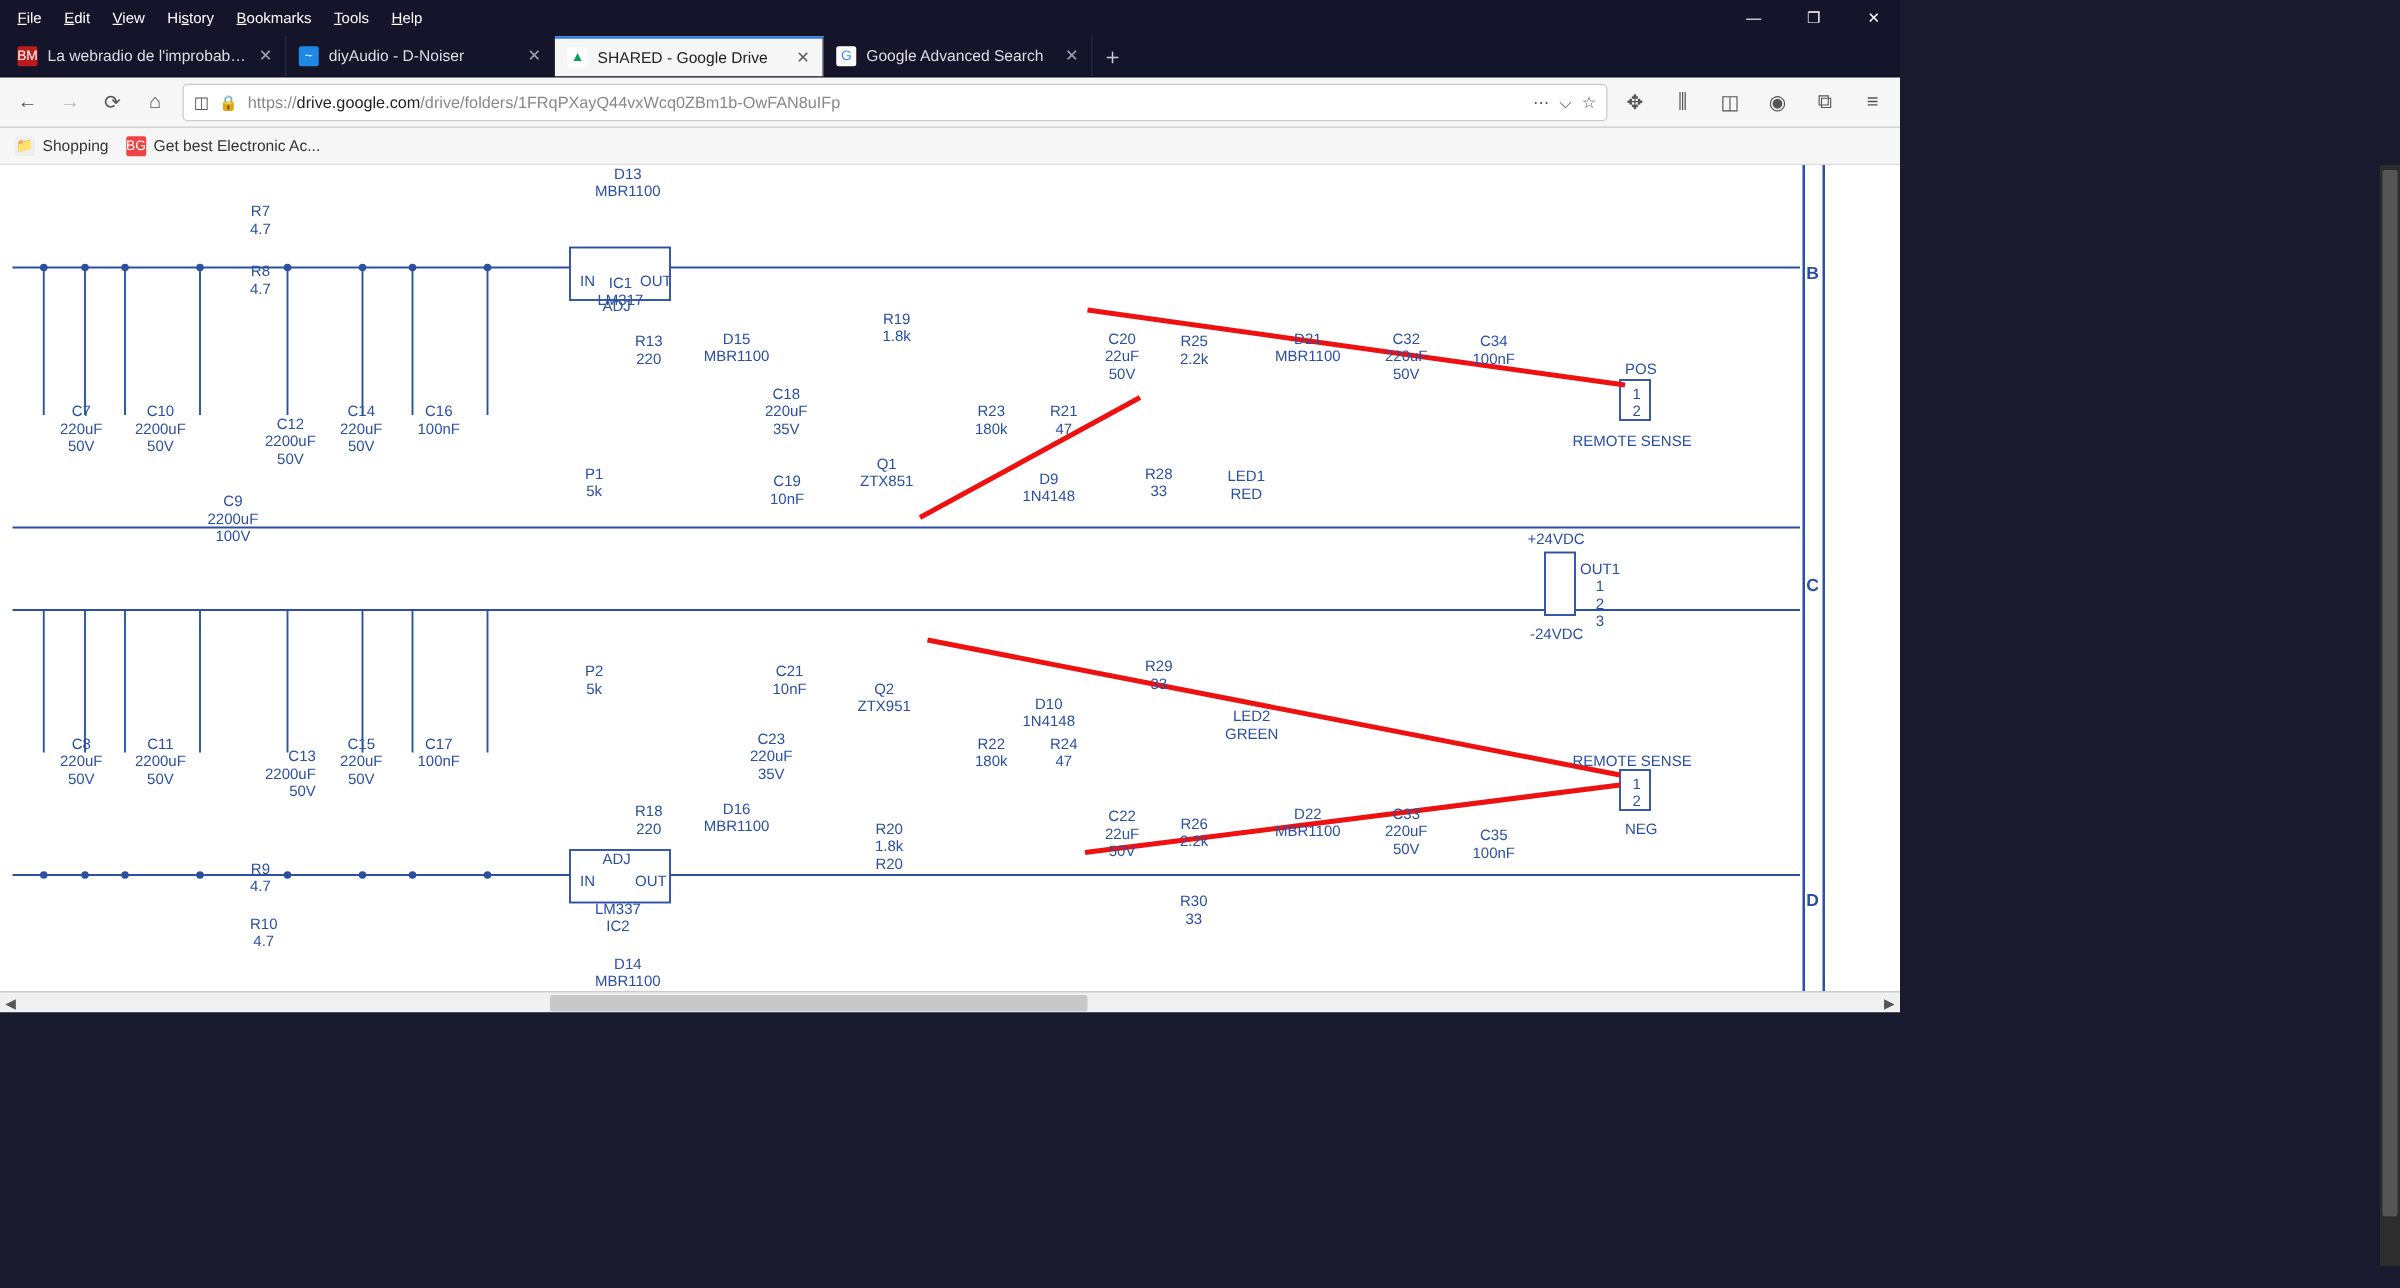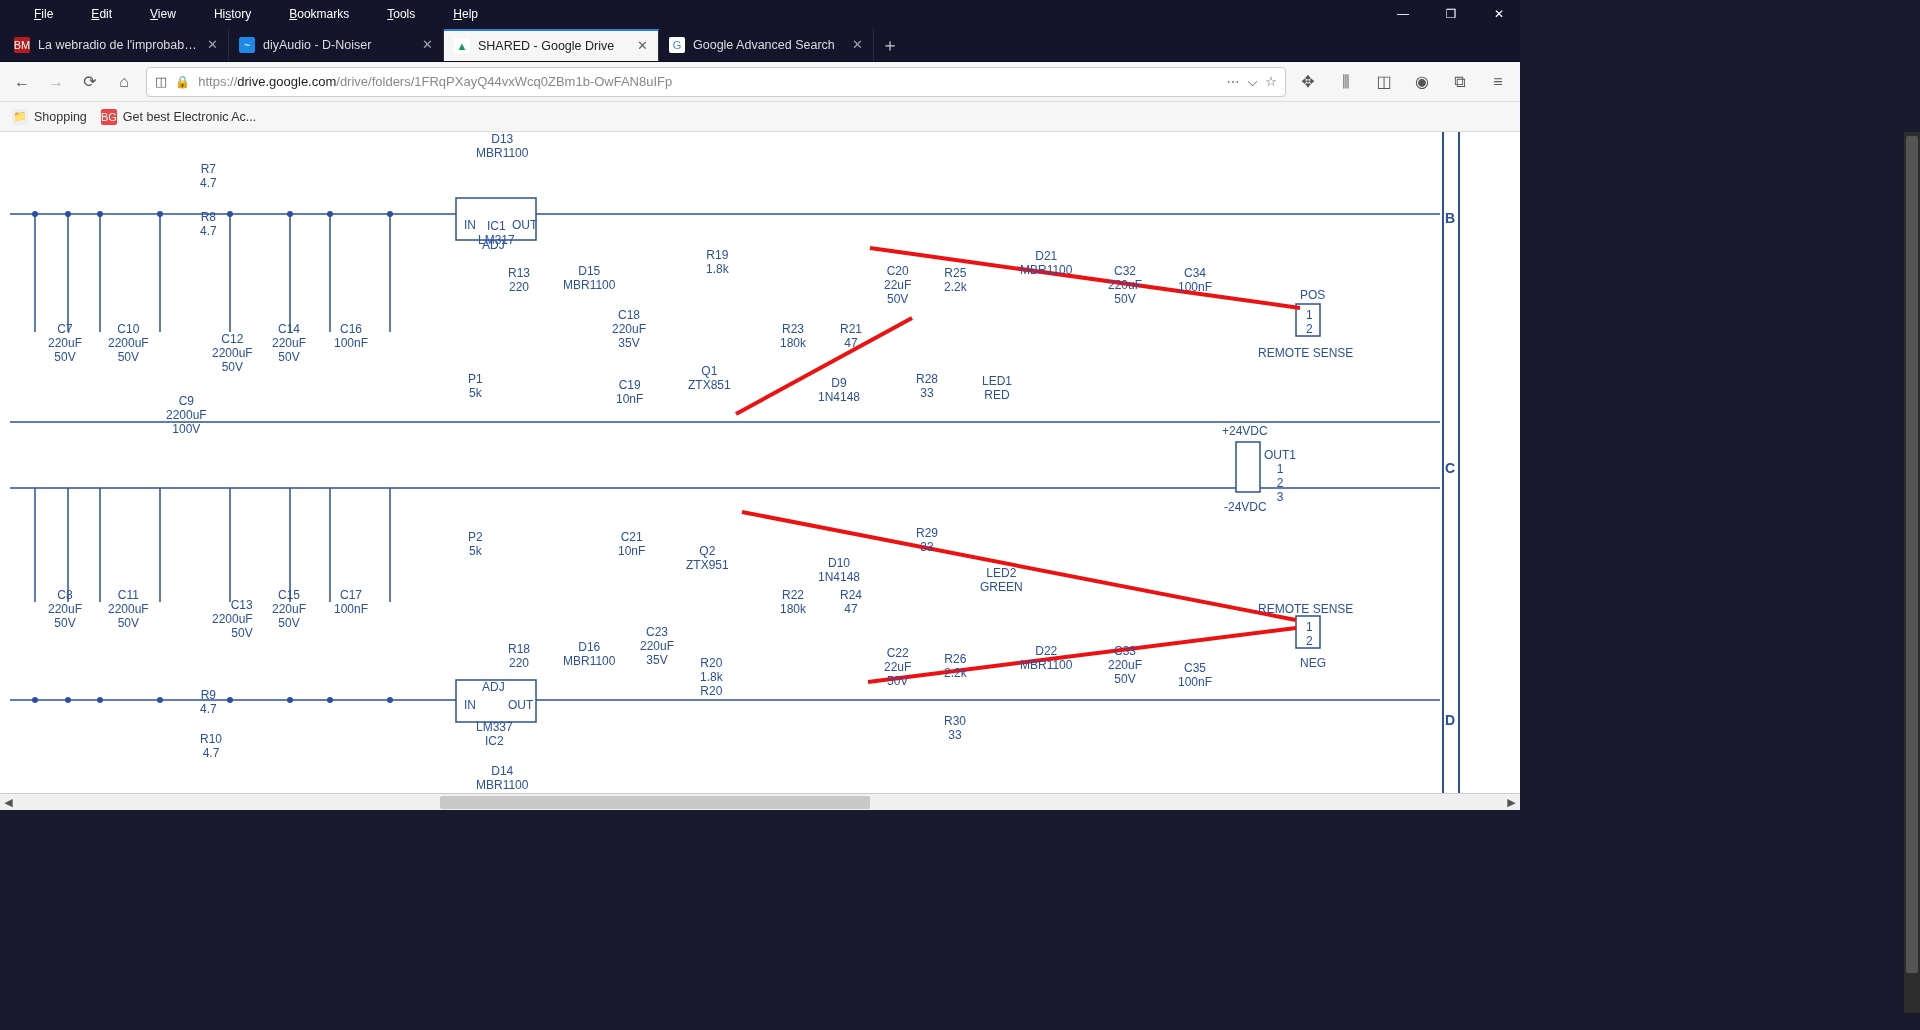--- a/index.html
+++ b/index.html
@@ -3,21 +3,21 @@
 <meta charset="utf-8">
 <style>
   * { margin: 0; padding: 0; box-sizing: border-box; font-family: "Segoe UI", Arial, sans-serif; }
   html, body { width: 100%; height: 100%; background: #1a1a2e; color: #fff; overflow: hidden; }
   body { width: 1520px; height: 810px; } 
 
   
   .titlebar { display: flex; justify-content: space-between; align-items: center;
               height: 28px; background: #14142b; padding: 0 6px; font-size: 12px; }
   .menu { display: flex; gap: 2px; }
-  .menu-item { padding: 4px 8px; cursor: default; margin-left: 20px; }
+  .menu-item { padding: 4px 8px; cursor: default; }
   .menu-item u { text-decoration: underline; }
   .win-controls { display: flex; gap: 18px; font-size: 12px; }
   .win-btn { width: 30px; text-align: center; cursor: default; }
 
   
   .tabstrip { display: flex; align-items: center; height: 34px; background: #14142b;
               border-bottom: 1px solid #0b0b1a; padding-left: 4px; }
   .tab { display: flex; align-items: center; gap: 8px; height: 32px; min-width: 215px;
          max-width: 225px; padding: 0 10px; border-right: 1px solid #2a2a40;
          font-size: 12.5px; color: #ddd; cursor: default; }
@@ -282,21 +282,21 @@
 47</div>
         <div class="cl" style="left: 818px; top: 244px;">D9
 1N4148</div>
         <div class="cl" style="left: 884px; top: 132px;">C20
 22uF
 50V</div>
         <div class="cl" style="left: 944px; top: 134px;">R25
 2.2k</div>
         <div class="cl" style="left: 916px; top: 240px;">R28
 33</div>
-        <div class="cl" style="left: 1020px; top: 117px;">D21
+        <div class="cl" style="left: 1020px; top: 132px;">D21
 MBR1100</div>
         <div class="cl" style="left: 982px; top: 242px;">LED1
 RED</div>
         <div class="cl" style="left: 1108px; top: 132px;">C32
 220uF
 50V</div>
         <div class="cl" style="left: 1178px; top: 134px;">C34
 100nF</div>
         <div class="cl" style="left: 1300px; top: 156px;">POS</div>
         <div class="cl" style="left: 1258px; top: 214px;">REMOTE SENSE</div>
@@ -313,21 +313,21 @@
         <div class="cl" style="left: 618px; top: 398px;">C21
 10nF</div>
         <div class="cl" style="left: 686px; top: 412px;">Q2
 ZTX951</div>
         <div class="cl" style="left: 818px; top: 384px; margin-top: 40px;">D10
 1N4148</div>
         <div class="cl" style="left: 916px; top: 394px;">R29
 33</div>
         <div class="cl" style="left: 980px; top: 434px;">LED2
 GREEN</div>
-        <div class="cl" style="left: 640px; top: 452px; margin-top: 41px;">C23
+        <div class="cl" style="left: 600px; top: 452px;">C23
 220uF
 35V</div>
         <div class="cl" style="left: 780px; top: 456px;">R22
 180k</div>
         <div class="cl" style="left: 840px; top: 456px;">R24
 47</div>
         <div class="cl" style="left: 48px; top: 456px;">C8
 220uF
 50V</div>
         <div class="cl" style="left: 108px; top: 456px;">C11

